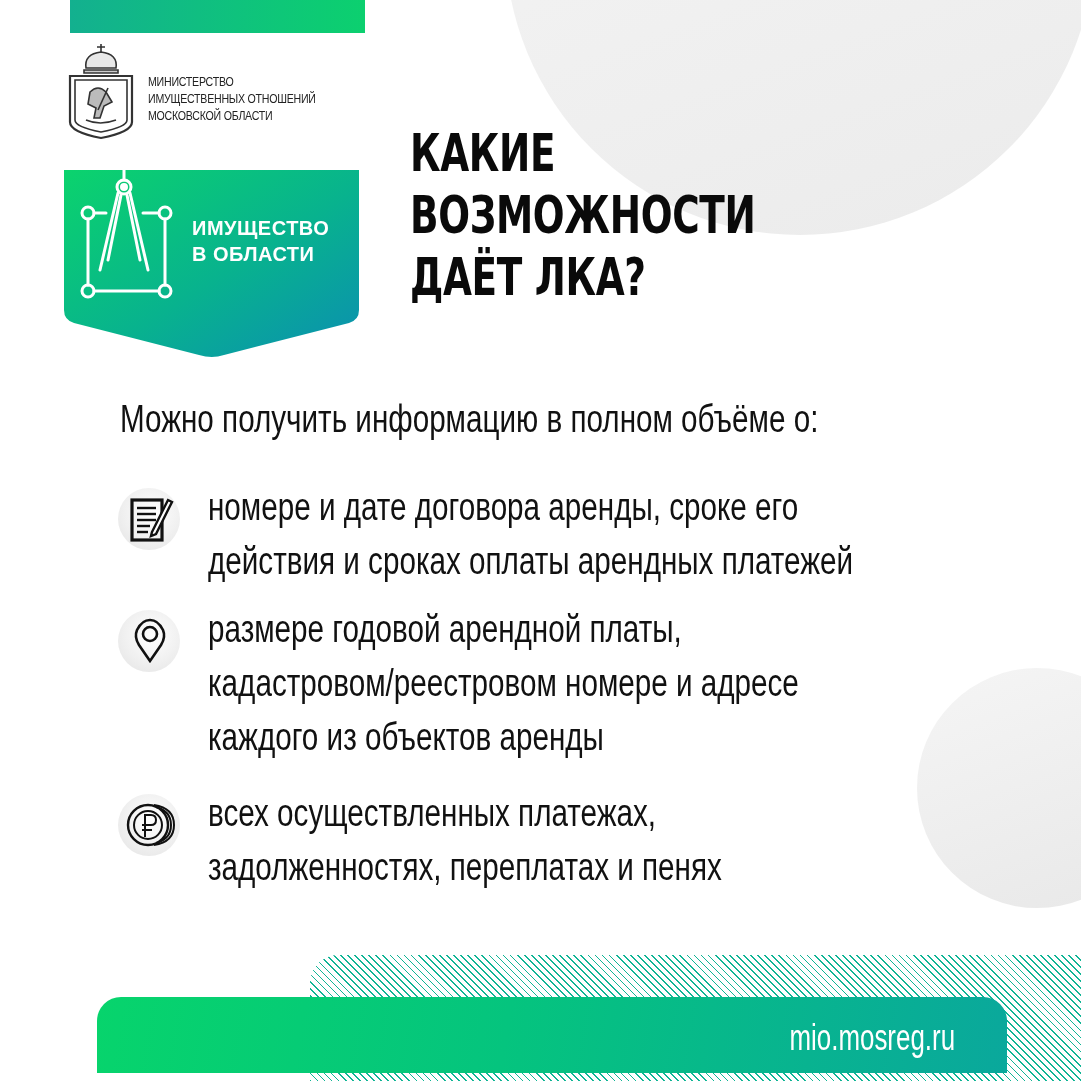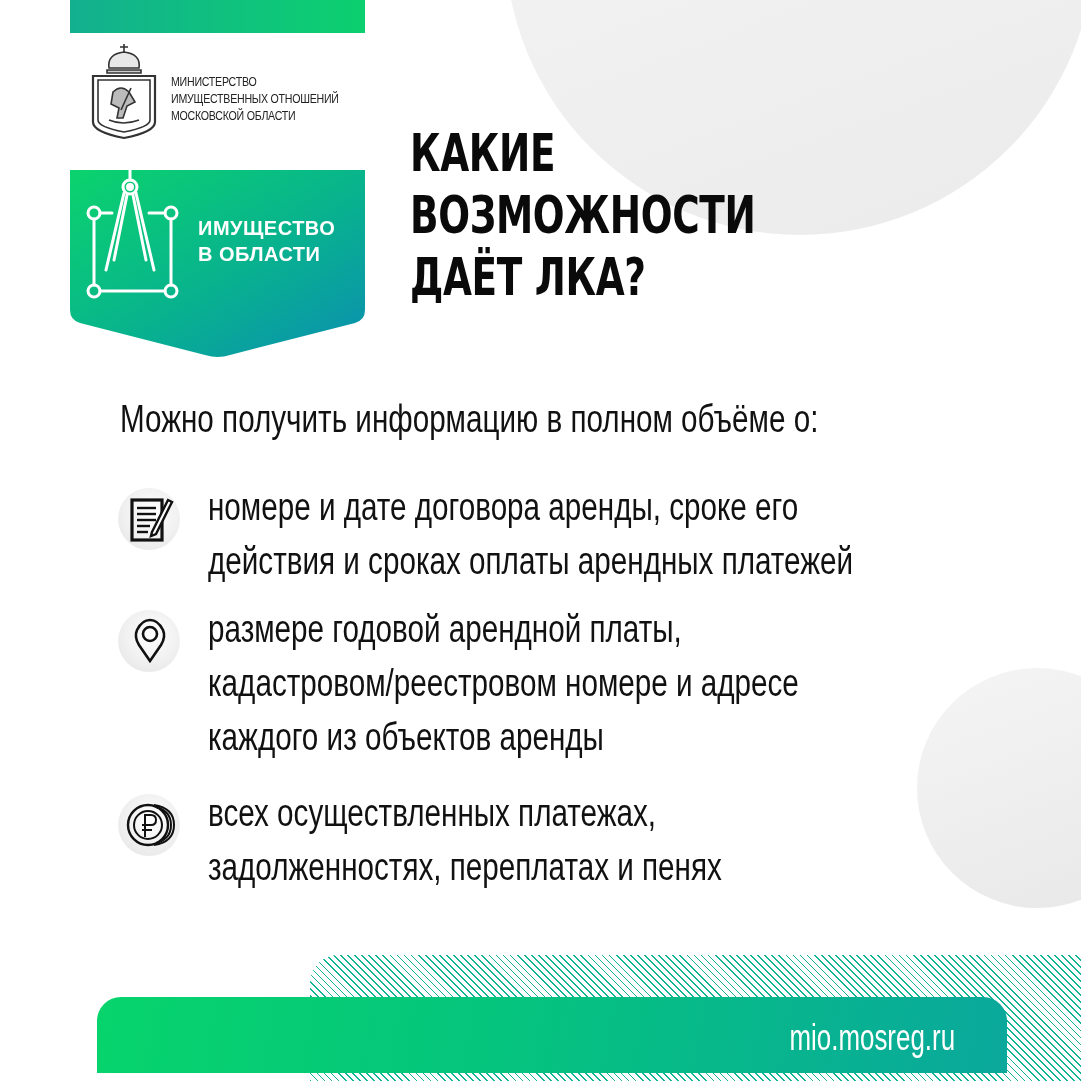--- a/index.html
+++ b/index.html
@@ -4,25 +4,25 @@
 <style>
   html, body { margin:0; padding:0; }
   body { width:1081px; height:1081px; position:relative; overflow:hidden; background:#ffffff;
          font-family:"Liberation Sans", "DejaVu Sans", sans-serif; color:#111; }
   .circle-big { position:absolute; left:505px; top:-355px; width:590px; height:590px; border-radius:50%;
         background:linear-gradient(160deg,#f6f6f6 0%,#ebebeb 100%); }
   .circle-small { position:absolute; left:917px; top:668px; width:240px; height:240px; border-radius:50%;
         background:linear-gradient(160deg,#f5f5f5 0%,#e8e8e8 100%); }
   .top-bar { position:absolute; left:70px; top:0; width:295px; height:33px;
         background:linear-gradient(90deg,#13b08f 0%,#0cd06f 100%); }
-  .logo { position:absolute; left:87px; top:42px; width:280px; height:100px; }
+  .logo { position:absolute; left:64px; top:42px; width:280px; height:100px; }
   .crest { position:absolute; left:0; top:0; width:74px; height:98px; }
   .ministry { position:absolute; left:84px; top:32px; font-family:"Liberation Sans Narrow","Liberation Sans",sans-serif;
         font-size:12.5px; line-height:17px; color:#222; letter-spacing:-0.3px; transform:scaleX(0.85); transform-origin:left top; white-space:nowrap; }
-  .badge { position:absolute; left:70px; top:170px; width:295px; height:188px; }
+  .badge { position:absolute; left:64px; top:170px; width:295px; height:188px; }
   .badge svg.bg { position:absolute; left:0; top:0; }
   .badge-text { position:absolute; left:128px; top:45px; color:#fff; font-weight:bold; font-size:20px; line-height:26px; letter-spacing:0.5px; }
   .headline { position:absolute; left:410px; top:122px; font-family:"DejaVu Sans", sans-serif; font-weight:bold;
         font-size:52px; line-height:62px; color:#0a0a0a; transform:scaleX(0.72); transform-origin:left top; white-space:nowrap; letter-spacing:-0.5px; }
   .intro { position:absolute; left:120px; top:398px; font-size:38px; color:#111; transform:scaleX(0.78); transform-origin:left top; white-space:nowrap; }
   .item { position:absolute; left:118px; width:900px; }
   .item .icon-wrap { position:absolute; left:0; top:0; width:62px; height:62px; border-radius:50%;
         background:radial-gradient(circle at 55% 40%, #ffffff 0%, #f0f0f0 55%, #e2e2e2 100%); }
   .item .icon-wrap svg { position:absolute; left:0; top:0; }
   .item .lines { position:absolute; left:90px; top:-8px; font-size:38px; line-height:54px; color:#111;

